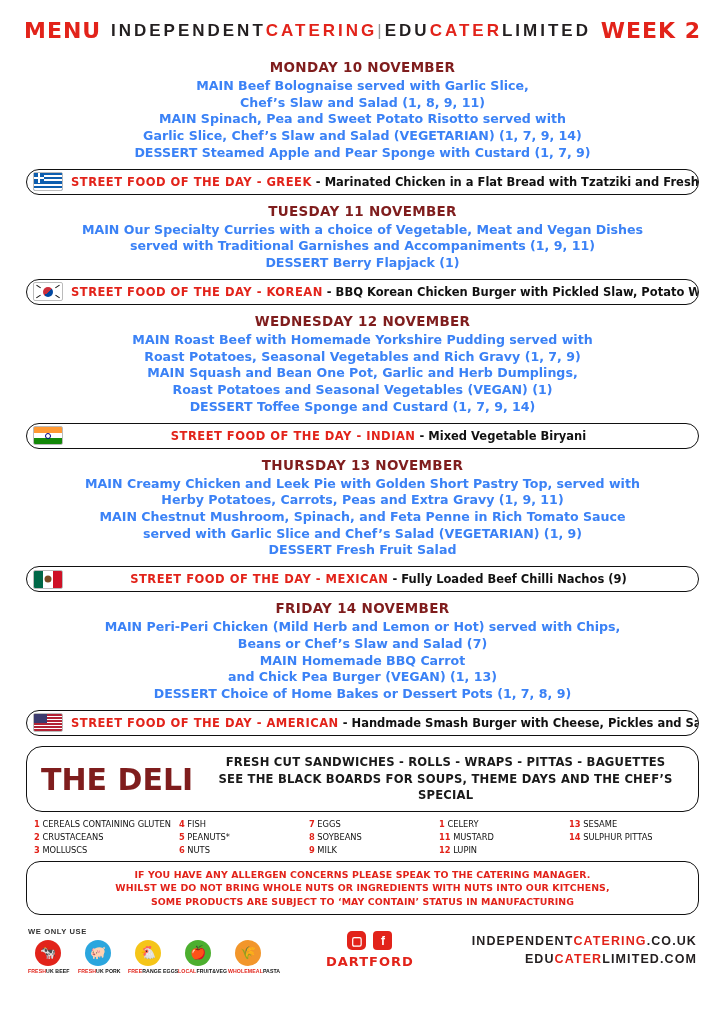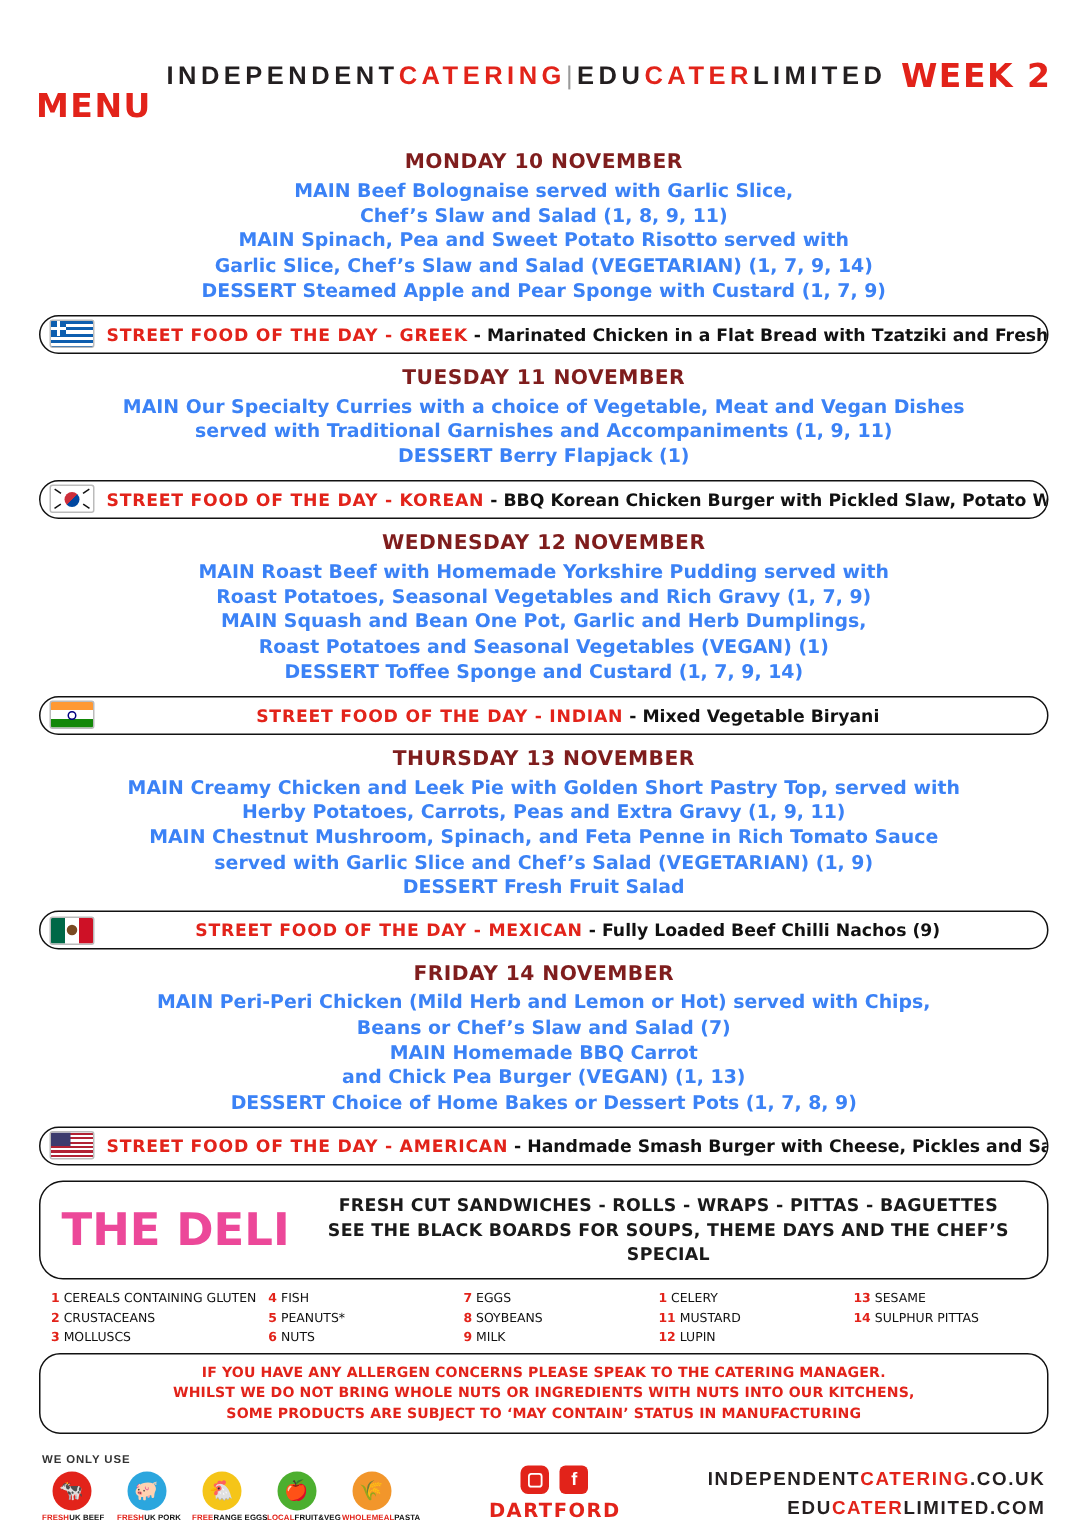--- a/index.html
+++ b/index.html
@@ -25,21 +25,20 @@
     align-items: center;
     justify-content: space-between;
     padding: 4px 4px 8px 4px;
   }
   .menu-word {
     color: #e2231a;
     font-weight: bold;
     font-size: 22px;
     letter-spacing: 1px;
     font-family: "DejaVu Sans", sans-serif;
-    margin-top: 41px;
   }
   .week-word {
     color: #e2231a;
     font-weight: bold;
     font-size: 22px;
     letter-spacing: 1px;
     font-family: "DejaVu Sans", sans-serif;
   }
   .brand {
     font-size: 17px;
@@ -135,21 +134,21 @@
   
   .deli {
     border: 1.6px solid #111;
     border-radius: 16px;
     margin: 10px 6px 6px 6px;
     padding: 7px 14px 7px 14px;
     display: flex;
     align-items: center;
   }
   .deli-title {
-    color: #ec4899;
+    color: #7f1d1d;
     font-size: 30px;
     font-weight: bold;
     letter-spacing: 0px;
     white-space: nowrap;
     margin-right: 14px;
     font-family: "DejaVu Sans", sans-serif;
   }
   .deli-lines { flex: 1 1 auto; text-align: center; }
   .deli-lines div {
     font-size: 11.6px;
@@ -189,21 +188,21 @@
     font-weight: bold;
     font-size: 9.4px;
     line-height: 1.42;
     letter-spacing: .1px;
     font-family: "DejaVu Sans", sans-serif;
   }
 
   
   .footer {
     display: flex;
-    align-items: flex-end;
+    align-items: center;
     justify-content: space-between;
     margin-top: 12px;
     padding: 0 8px;
     gap: 48px;
   }
   .we-only {
     font-size: 7.6px;
     font-weight: bold;
     letter-spacing: .6px;
     color: #333;

